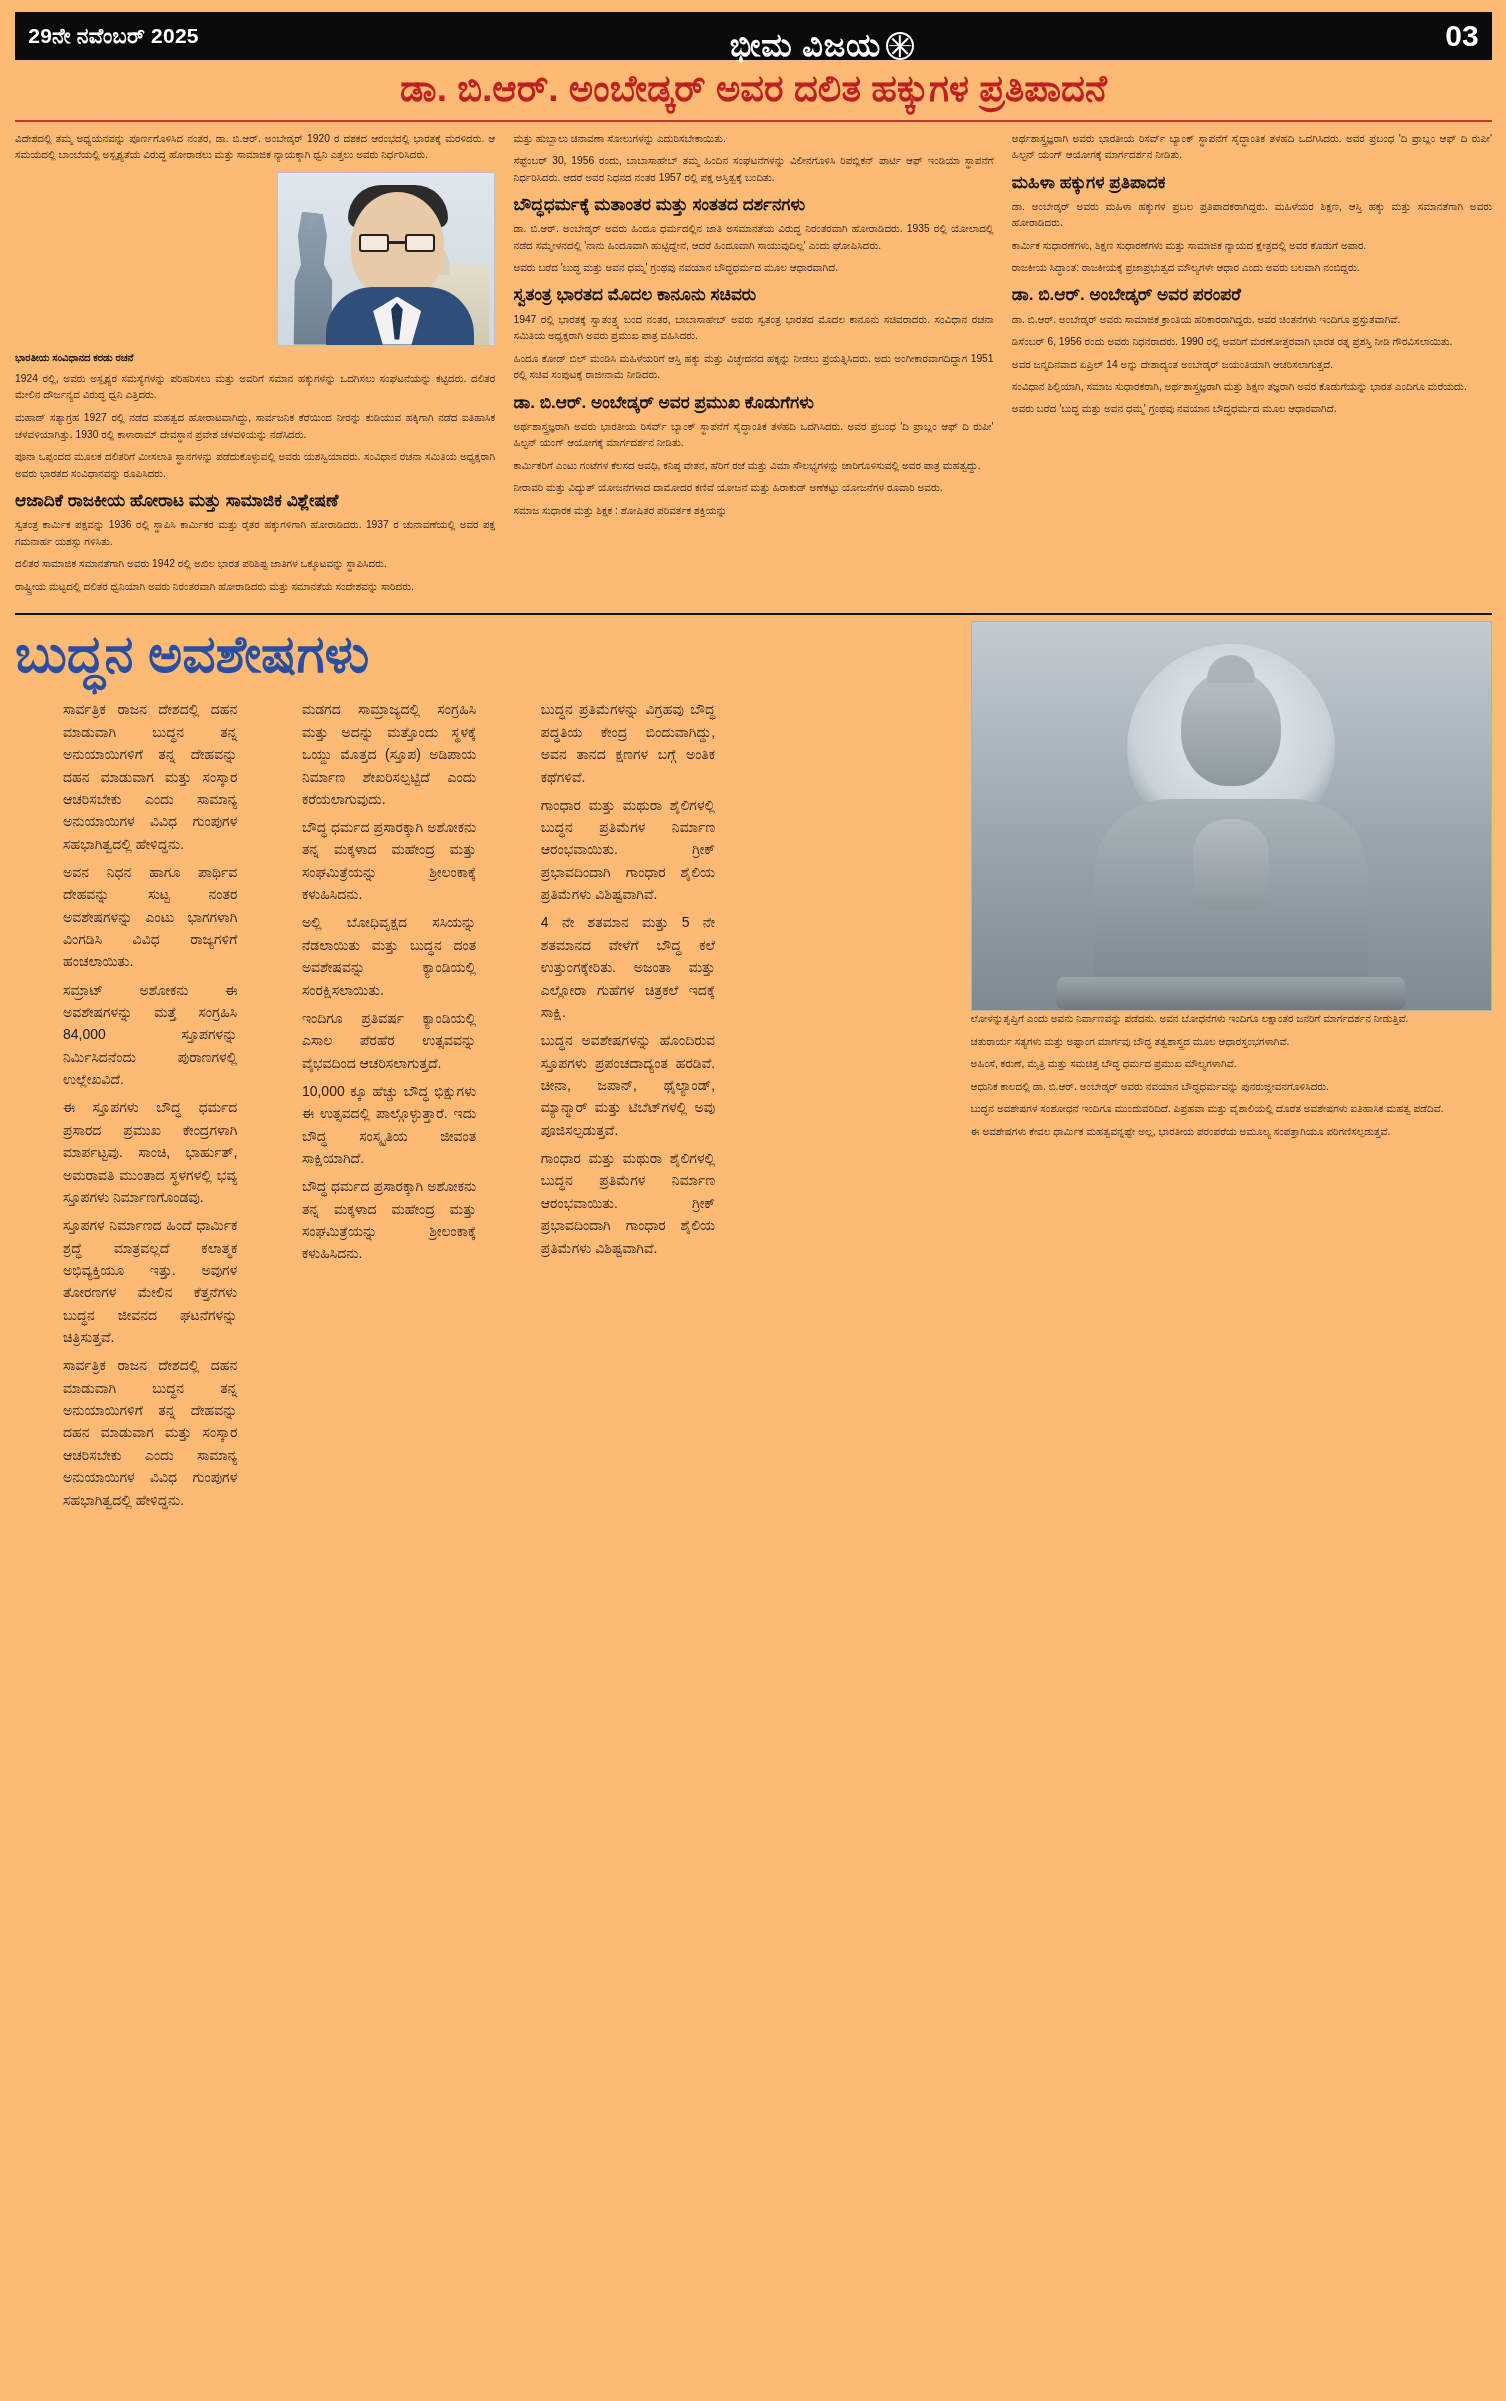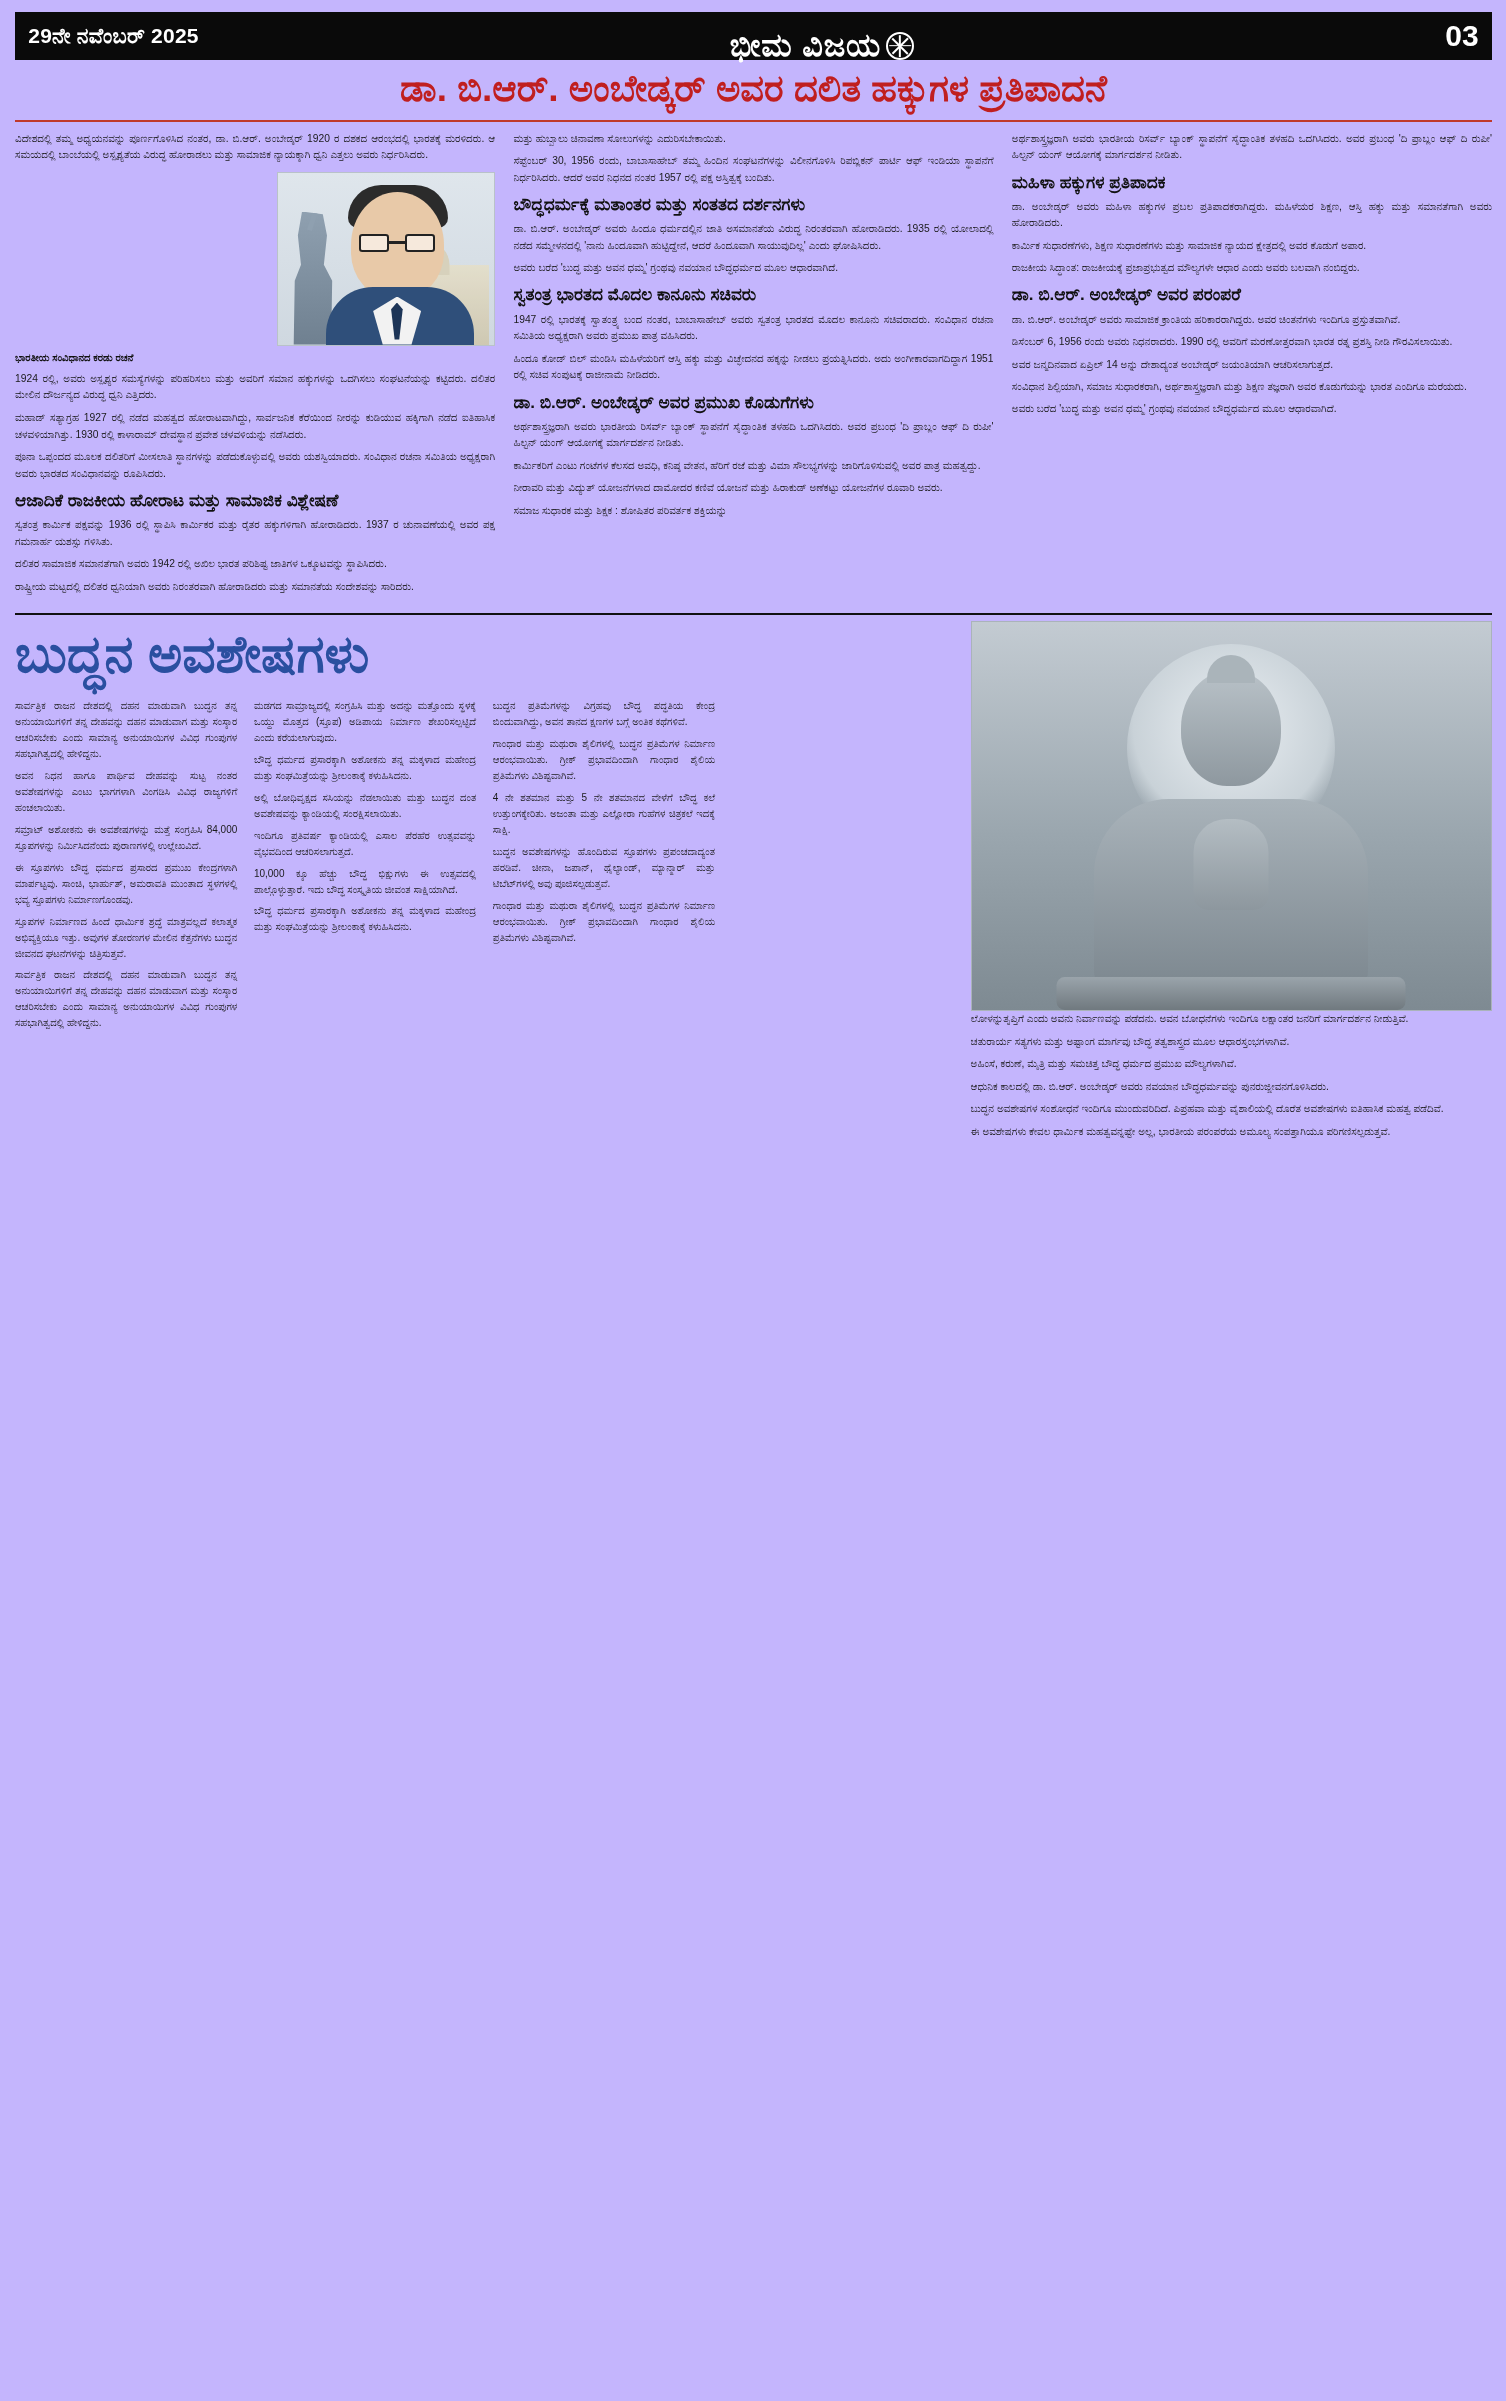--- a/index.html
+++ b/index.html
@@ -6,21 +6,21 @@
   html, body { margin:0; padding:0; }
   body {
     width: 1507px;
     background: #f4f1ea;
     font-family: "Liberation Sans", sans-serif;
     color: #111;
   }
   .page {
     width: 1507px;
     min-height: 2401px;
-    background: #c4b5fd;
+    background: #fdba74;
     padding: 11.6px 15px 8.3px 15px;
   }
 
   
   .masthead {
     background: #0a0a0a;
     color: #fff;
     height: 48px;
     display: flex;
     align-items: center;
@@ -243,21 +243,21 @@
     width: 349px; height: 33px;
     background: linear-gradient(#9aa4ab,#70797f);
     border-radius: 8.3px;
   }
   .a2-cols {
     display: grid;
     grid-template-columns: repeat(4, 1fr);
     column-gap: 16.6px;
     padding-top: 6.6px;
   }
-  .a2-cols .para { font-size: 10px; line-height: 1.6; }
+  .a2-cols .para { font-size: 14px; line-height: 1.6; margin-left: 48px; }
 </style>
 </head>
 <body>
 
 <div class="page">
 
   <div class="masthead">
     <div class="date">29ನೇ ನವೆಂಬರ್ 2025</div>
     <div class="brand">
       <span>ಭೀಮ ವಿಜಯ</span>

